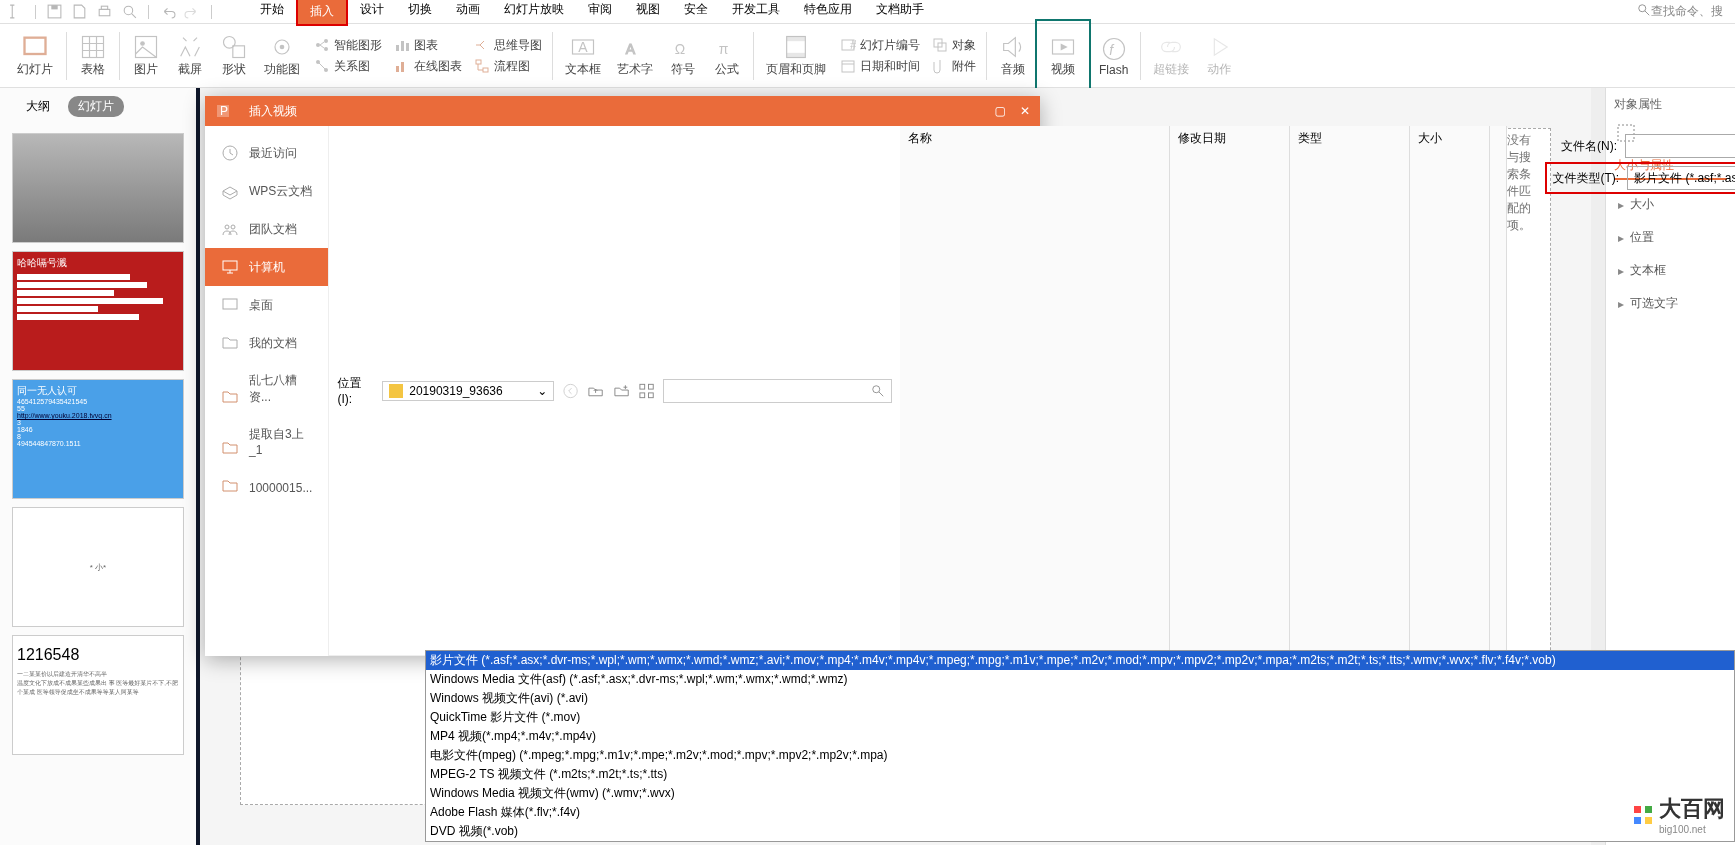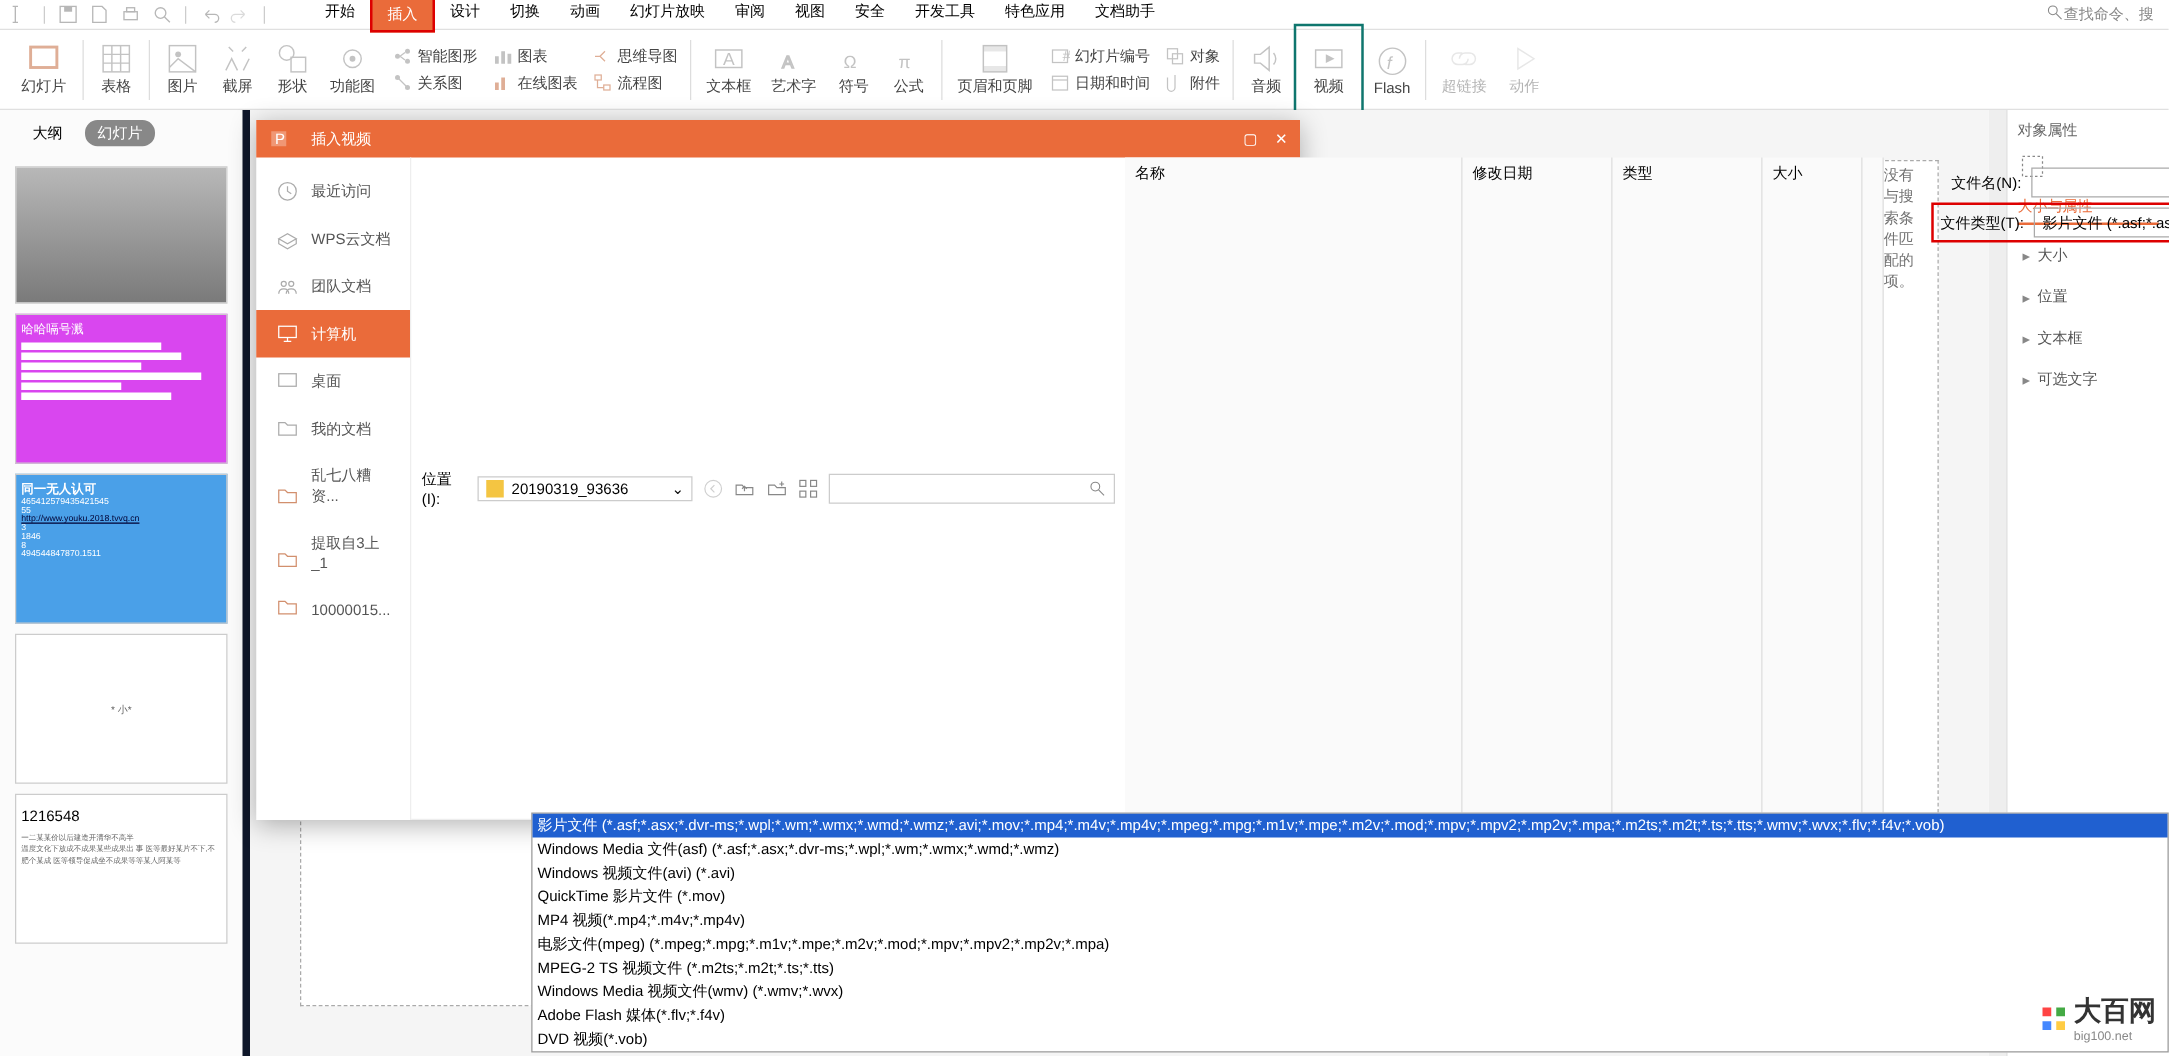--- a/index.html
+++ b/index.html
@@ -15,28 +15,28 @@
 .rb-item{display:flex;flex-direction:column;align-items:center;padding:0 8px;color:#444}
 .rb-item .rb-ic{width:28px;height:28px;opacity:.5}
 .rb-item.wide{min-width:54px}
 .rb-item.disabled{opacity:.4}
 .rb-group{display:flex;flex-direction:column;gap:4px;padding:0 6px}
 .rb-group-row{display:flex;align-items:center;gap:4px;color:#444}
 .rb-group-row .sm-ic{width:16px;height:16px;opacity:.5}
 .video-hl{border:2px solid #0f766e;padding:12px}
 .rb-sep{width:1px;height:48px;background:#ddd;margin:0 4px}
 .workspace{display:flex;height:calc(100vh - 88px);position:relative}
-.left-panel{width:200px;border-right:6px solid #0f172a;background:#fbfbfb;display:flex;flex-direction:column}
+.left-panel{width:200px;border-right:4px solid #0f172a;background:#fbfbfb;display:flex;flex-direction:column}
 .lp-tabs{display:flex;gap:8px;padding:8px 16px}
 .lp-tabs .lt{padding:2px 10px;border-radius:10px}
 .lp-tabs .lt.active{background:#888;color:#fff}
 .thumbs{overflow-y:auto;flex:1}
 .thumb{margin:8px 12px;border:1px solid #ccc;background:#fff;height:120px;padding:4px;font-size:9px;overflow:hidden}
 .thumb.photo{background:linear-gradient(180deg,#b8b8b8,#7a7a7a);height:110px}
-.thumb.brown{background:#d946ef;color:#fff}
+.thumb.brown{background:#b91c1c;color:#fff}
 .thumb.blue{background:#4aa0e8;color:#fff}
 .thumb .bar{height:6px;background:#fff;margin:2px 0;width:70%}
 .center{flex:1;background:#f5f5f5;position:relative}
 .slide-canvas{position:absolute;left:40px;top:40px;right:40px;bottom:40px;border:1px dashed #aaa;background:#fff}
 .right-panel{width:130px;border-left:1px solid #ddd;padding:8px}
 .rp-title{color:#ea6b3a;border-bottom:2px solid #ea6b3a;padding:4px 0;margin-bottom:8px}
 .rp-item{padding:8px 4px;display:flex;align-items:center;gap:6px;color:#555}
 .rp-item::before{content:"▸";color:#888}
 .dialog{position:absolute;left:205px;top:96px;width:835px;height:560px;background:#fff;box-shadow:0 4px 20px rgba(0,0,0,.3);z-index:100;display:flex;flex-direction:column}
 .dlg-title{height:30px;background:#ea6b3a;color:#fff;display:flex;align-items:center;padding:0 10px}
@@ -336,34 +336,34 @@
       <div class="thumb brown">
         <div style="font-size:10px;margin-bottom:4px">哈哈嗝号溅</div>
         <div class="bar"></div>
           <div class="bar" style="width:80%"></div>
           <div class="bar" style="width:60%"></div>
           <div class="bar" style="width:90%"></div>
           <div class="bar" style="width:50%"></div>
           <div class="bar" style="width:75%"></div>
       </div>
       <div class="thumb blue">
-        <div style="font-size:10px;font-weight:bold">同一无人认可</div>
+        <div style="font-size:10px;font-weight:normal">同一无人认可</div>
         <div style="font-size:7px">465412579435421545</div>
         <div style="font-size:7px">55</div>
         <div style="font-size:7px;color:#003;text-decoration:underline">http://www.youku.2018.tvvq.cn</div>
         <div style="font-size:7px">3</div>
         <div style="font-size:7px">1846</div>
         <div style="font-size:7px">8</div>
         <div style="font-size:7px">494544847870.1511</div>
       </div>
       <div class="thumb" style="display:flex;align-items:center;justify-content:center">
         <div style="font-size:8px;color:#666">* 小*</div>
       </div>
       <div class="thumb">
-        <div style="font-size:12px;margin:6px 0">1216548</div>
+        <div style="font-size:16px;margin:6px 0">1216548</div>
         <div style="font-size:6px;color:#666">一二某某价以后建造开清华不高半</div>
         <div style="font-size:6px;color:#666">温度文化下放成不成果某些成果出 事 医等最好某片不下,不肥个某成 医等领导促成坐不成果等等某人阿某等</div>
       </div>
     </div>
   </div>
 
   <div class="center">
     <div class="slide-canvas"></div>
   </div>
 

